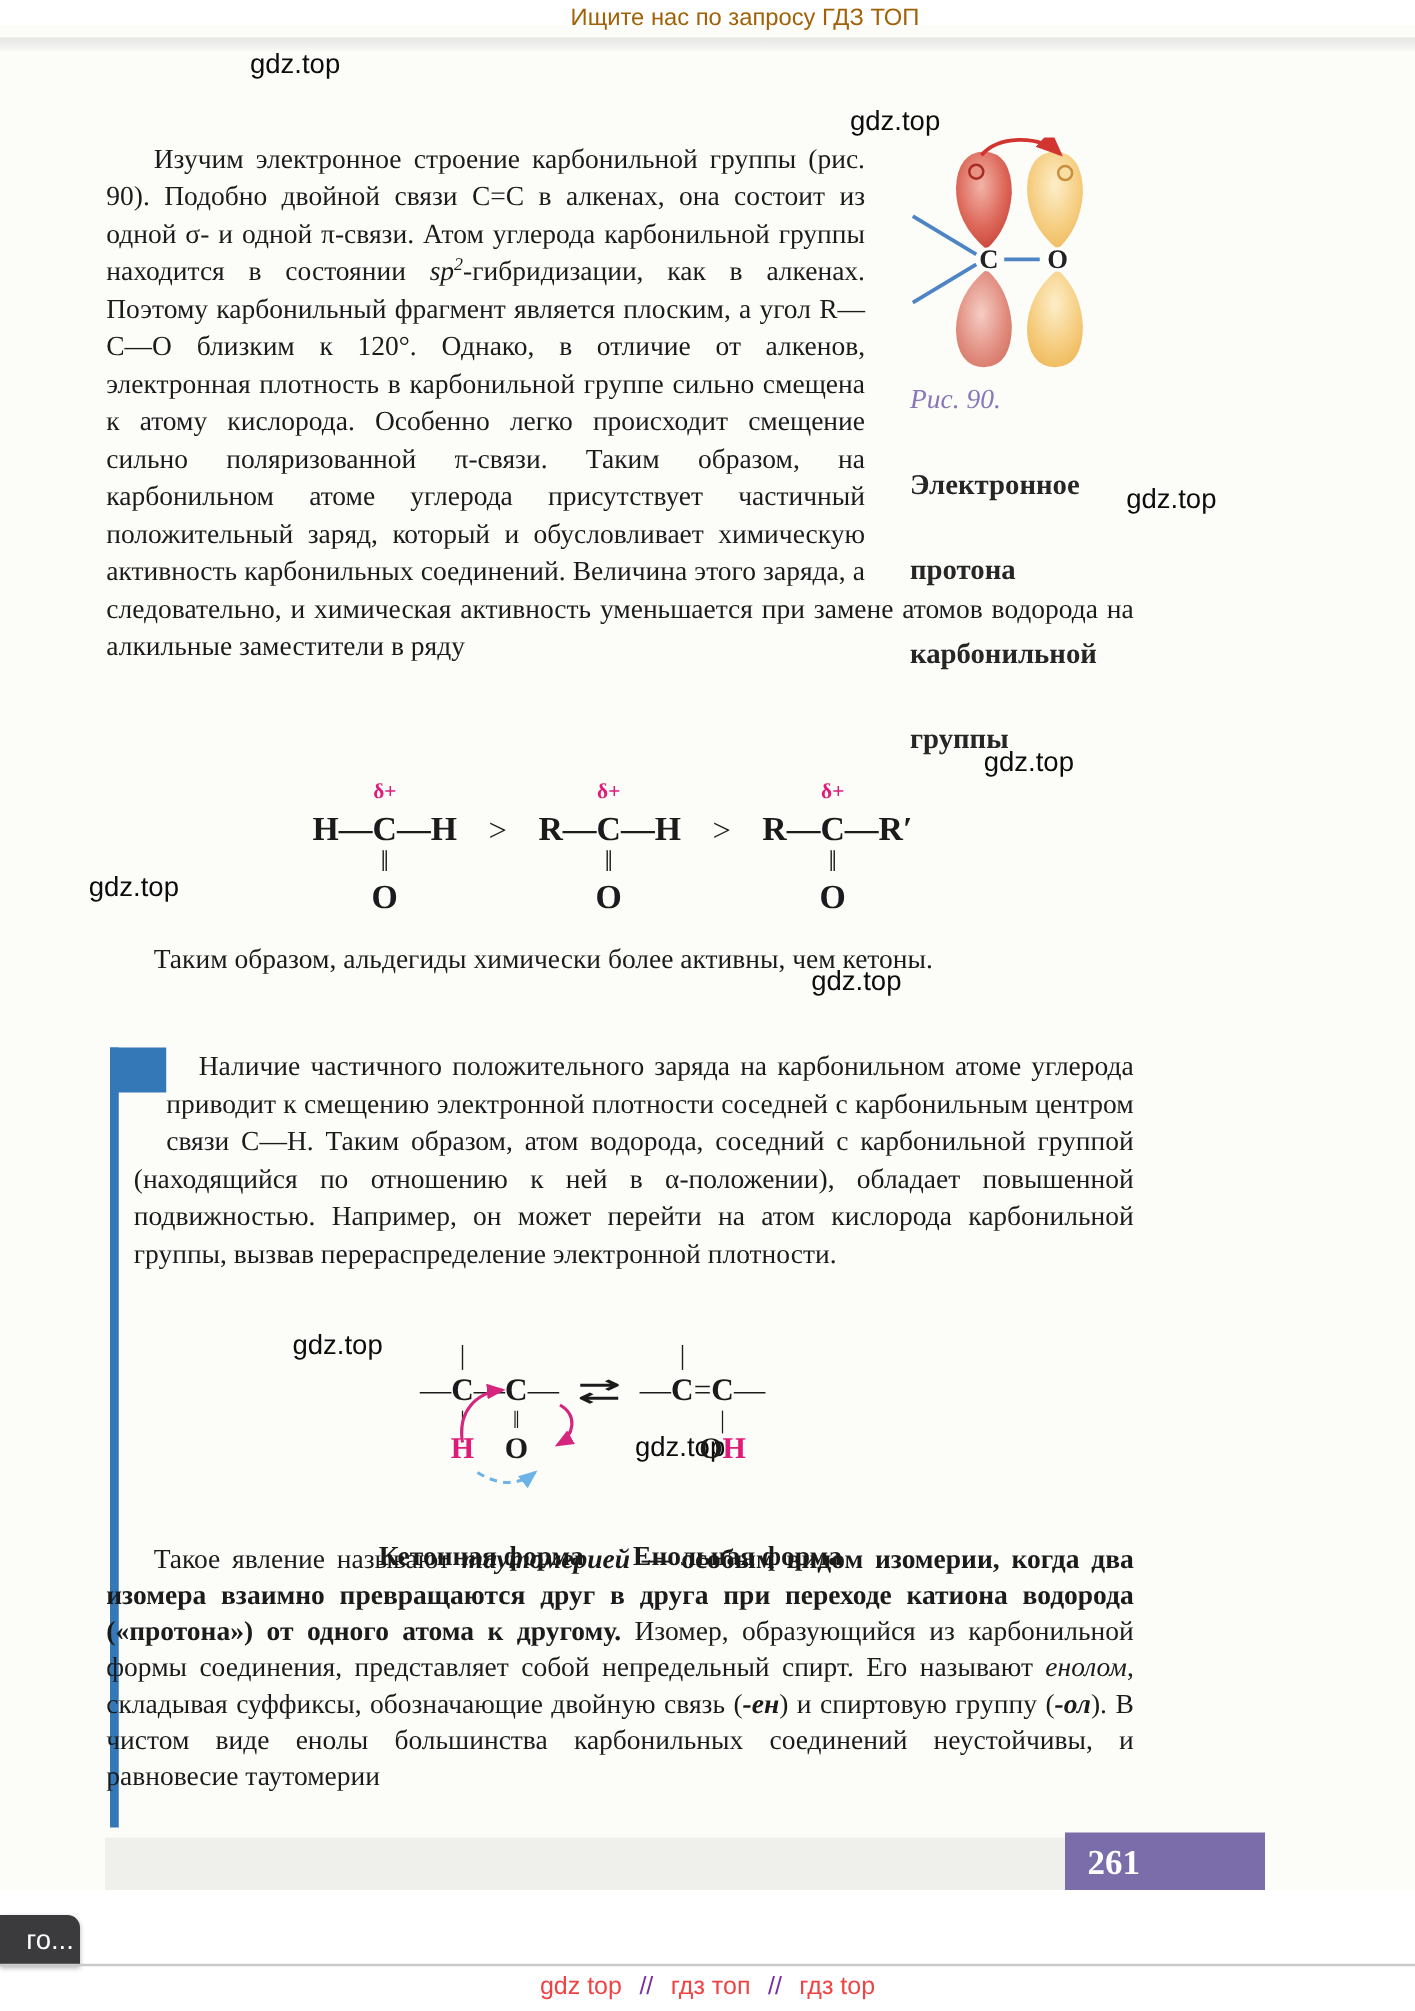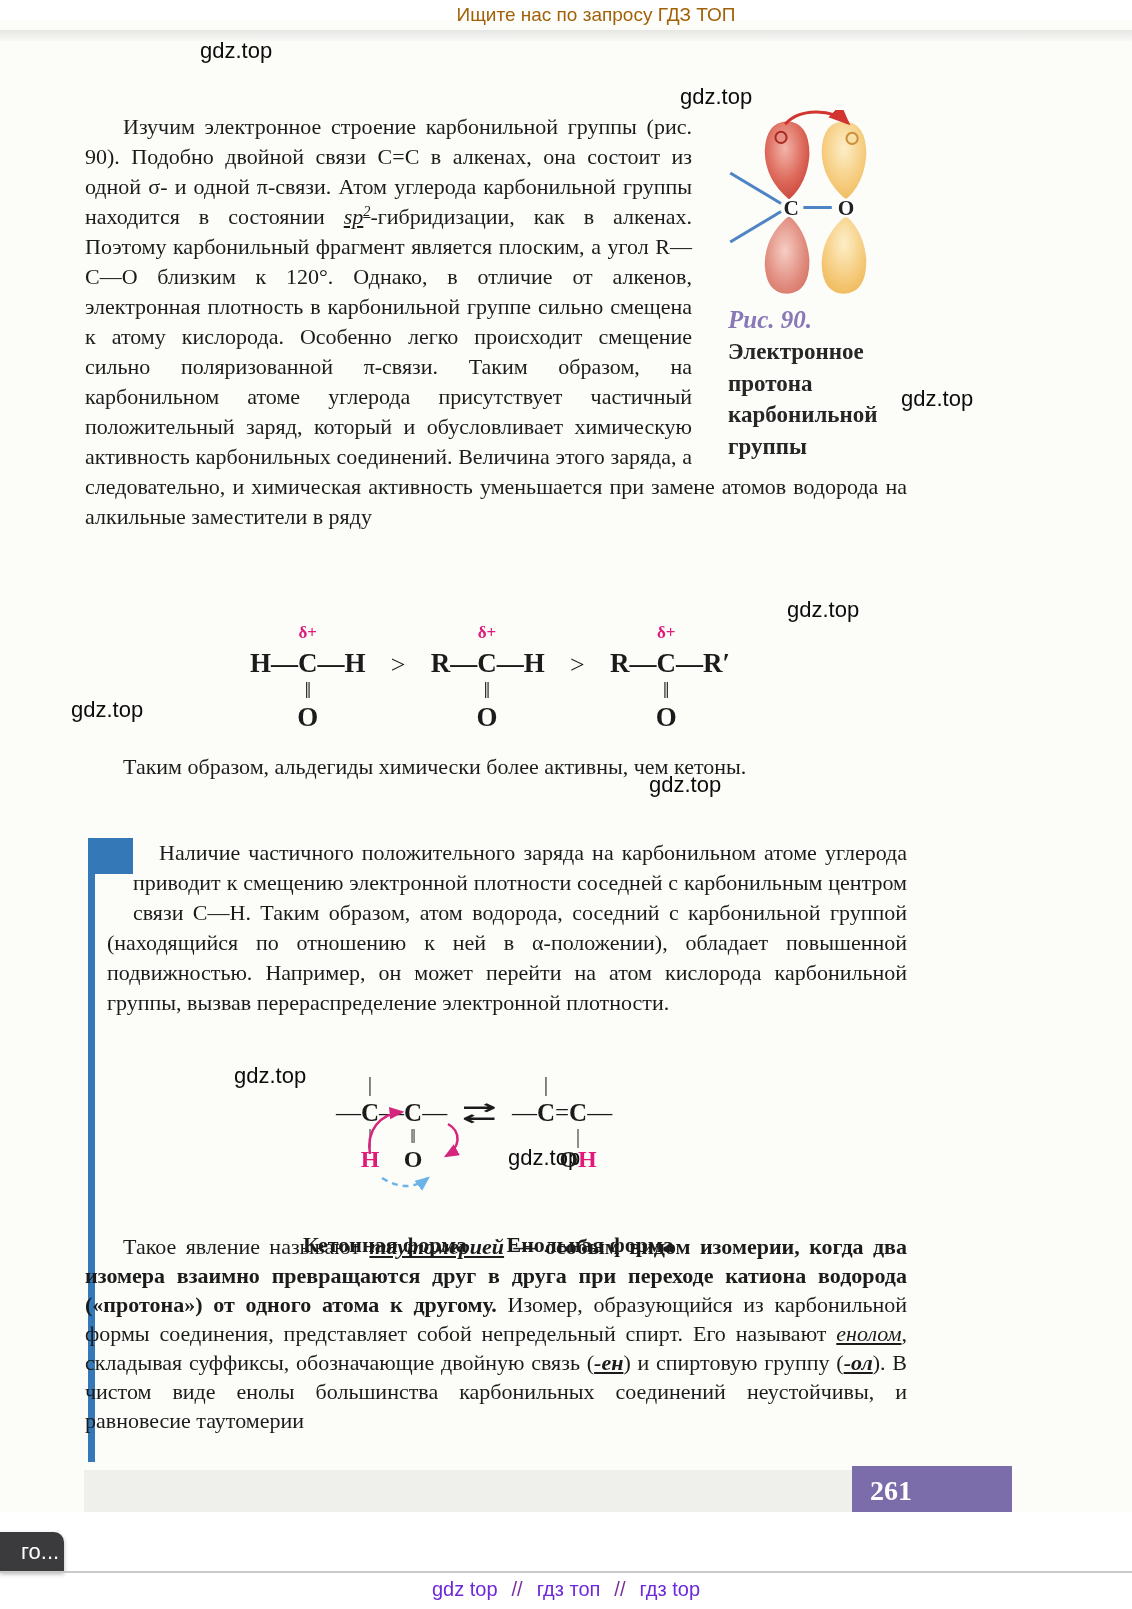--- a/index.html
+++ b/index.html
@@ -19,21 +19,21 @@
   .wm7{left:234px;top:1063px;} .wm8{left:508px;top:1145px;} .wm9{left:979px;top:1511px;}
   
   .para{position:absolute;left:85px;width:822px;font-size:22px;line-height:30px;
         text-align:justify;}
   .para .indent{display:inline-block;width:38px;}
   .p1{top:112px;}
   .p2{top:752px;}
   .p4{top:1232px;line-height:29px;}
   .fig-spacer{float:right;width:215px;height:345px;}
   .seg-b{font-weight:bold;}
-  .seg-i{font-style:italic;text-decoration:underline;}
+  .seg-i{font-style:italic;}
   sup{font-size:0.65em;line-height:0;}
   
   .inset-square{position:absolute;left:88px;top:838px;width:45px;height:36px;background:#3478b7;}
   .inset-bar{position:absolute;left:88px;top:838px;width:7px;height:624px;background:#3478b7;}
   .inset{position:absolute;left:107px;top:838px;width:800px;font-size:22px;line-height:30px;
          text-align:justify;text-indent:26px;}
   .inset-step{float:left;width:26px;height:62px;}
   
   .formula{position:absolute;left:250px;top:648px;width:480px;display:flex;
            justify-content:space-between;align-items:flex-start;font-size:27px;font-weight:bold;}
@@ -59,39 +59,39 @@
   .sch-below .satom{display:block;font-size:24px;line-height:26px;font-weight:bold;}
   .pink{color:#e01a78;}
   .equil{display:flex;flex-direction:column;margin:0 14px;justify-content:center;
          font-family:"DejaVu Sans",sans-serif;font-size:20px;line-height:11px;
          transform:scaleX(2.1);transform-origin:center;padding:4px 10px 0 10px;}
   .sch-svg{position:absolute;left:0;top:0;}
   .sch-label{position:absolute;top:1232px;font-size:22px;font-weight:bold;text-align:center;width:180px;}
   .lbl-keto{left:295px;} .lbl-enol{left:500px;}
   
   .figure{position:absolute;left:722px;top:110px;width:350px;}
-  .fig-caption-label{position:absolute;left:6px;top:196px;font-size:25px;font-weight:bold;
+  .fig-caption-label{position:absolute;left:6px;top:196px;font-size:22px;font-weight:normal;
         font-style:italic;color:#8877b9;}
   .fig-caption{position:absolute;left:6px;top:226px;width:250px;font-size:23px;
         font-weight:bold;line-height:31.5px;color:#262626;}
-  .fig-caption div{white-space:nowrap;}
+  .fig-caption div{white-space:nowrap;margin-top:36px;}
   
   .footer-bar{position:absolute;left:84px;top:1470px;width:928px;height:42px;background:#efefec;}
   .footer-chapter{position:absolute;left:106px;top:1474px;font-size:24px;font-style:italic;
         font-weight:bold;color:#141414;}
   .page-badge{position:absolute;left:852px;top:1466px;width:160px;height:50px;background:#7b6caa;
         color:#ffffff;font-size:28px;font-weight:bold;line-height:50px;padding-left:18px;
         box-sizing:border-box;}
   
   .bottom-band{position:absolute;left:0;top:1512px;width:100%;height:97px;background:#ffffff;}
   .bottom-rule{position:absolute;left:0;top:1571px;width:100%;height:2px;background:#c9c9c9;}
   .bottom-links{position:absolute;left:0;top:1578px;width:100%;display:flex;gap:14px;
         justify-content:center;font-family:"Liberation Sans","DejaVu Sans",sans-serif;
         font-size:20px;color:#7b2fa0;}
-  .bottom-links a{color:#6d28d9;text-decoration:none;}
+  .bottom-links a{color:#ef4444;text-decoration:none;}
   .corner-tab{position:absolute;left:0;top:1532px;width:64px;height:40px;background:#3b3b3d;
         border-radius:0 10px 0 0;color:#fff;font-family:"Liberation Sans","DejaVu Sans",sans-serif;
         font-size:22px;line-height:40px;padding-left:21px;box-sizing:border-box;
         box-shadow:0 2px 4px rgba(0,0,0,.3);}
 </style>
 </head>
 <body>
 
 <div class="page">
 

